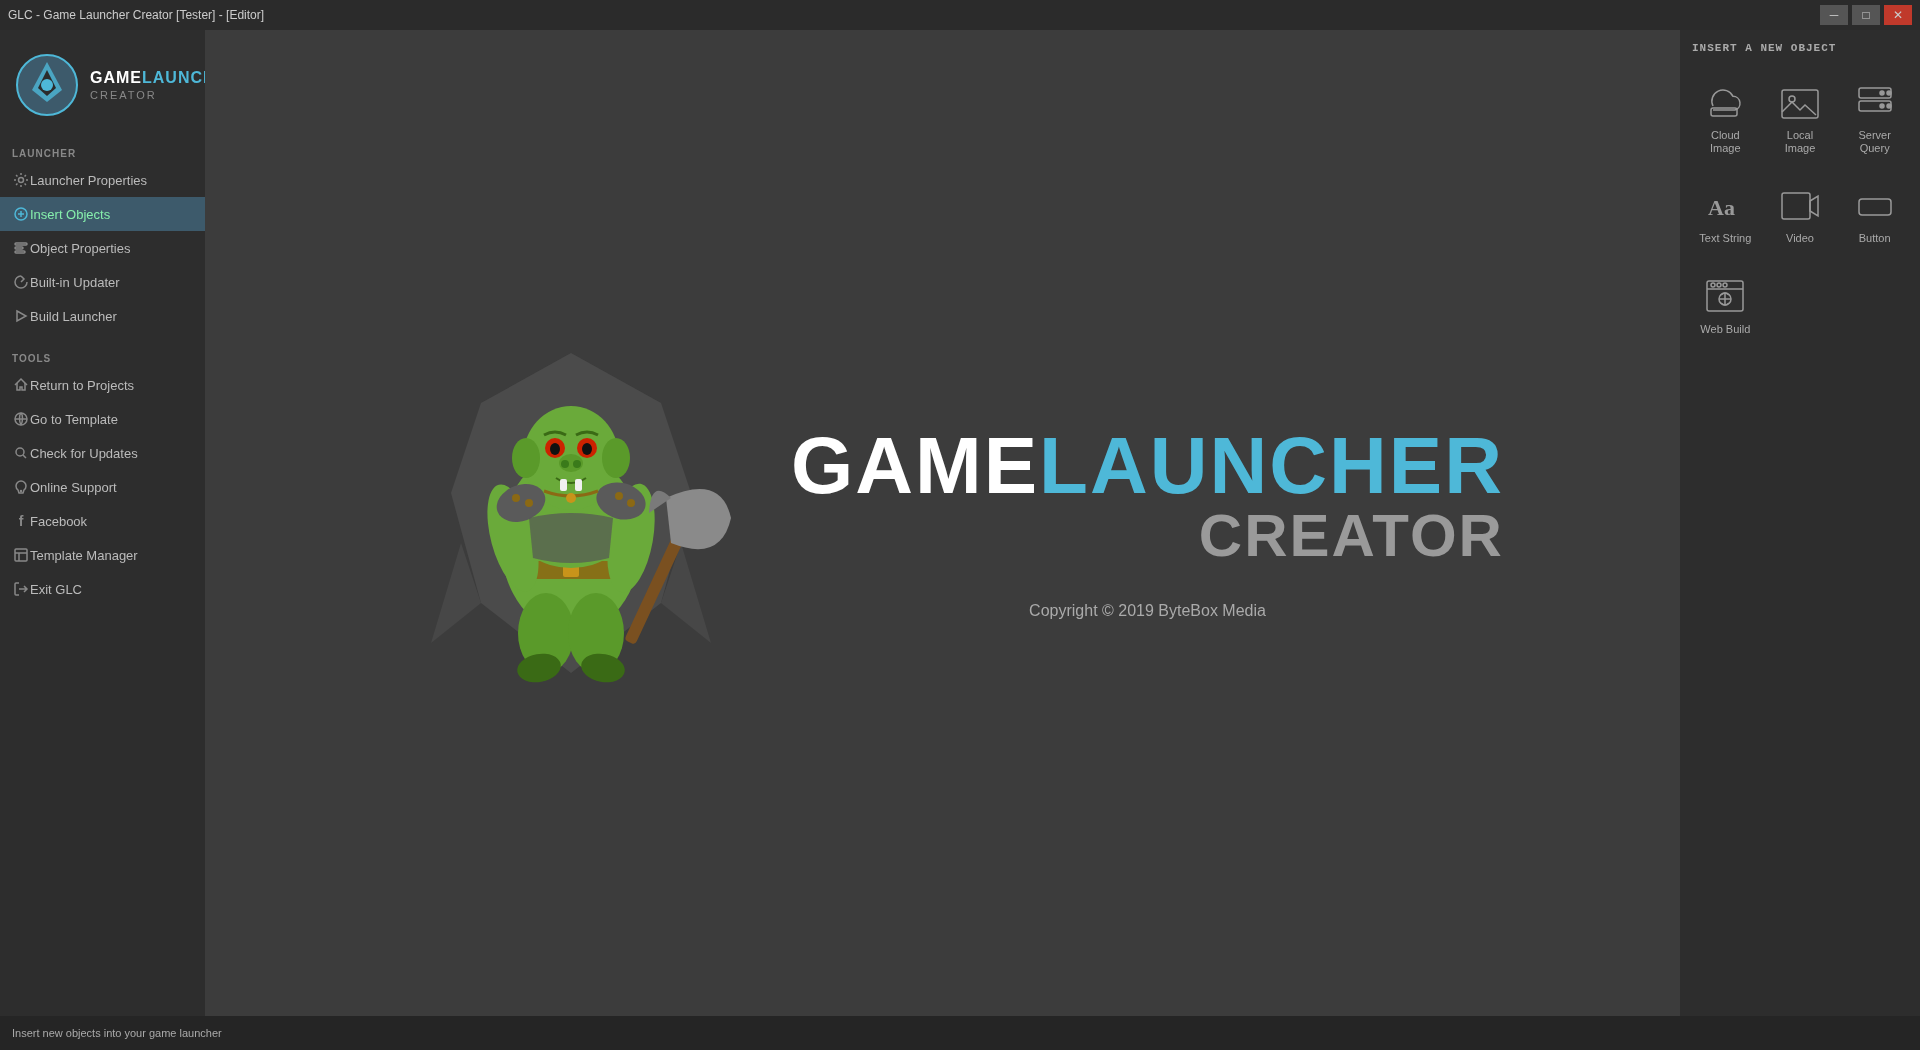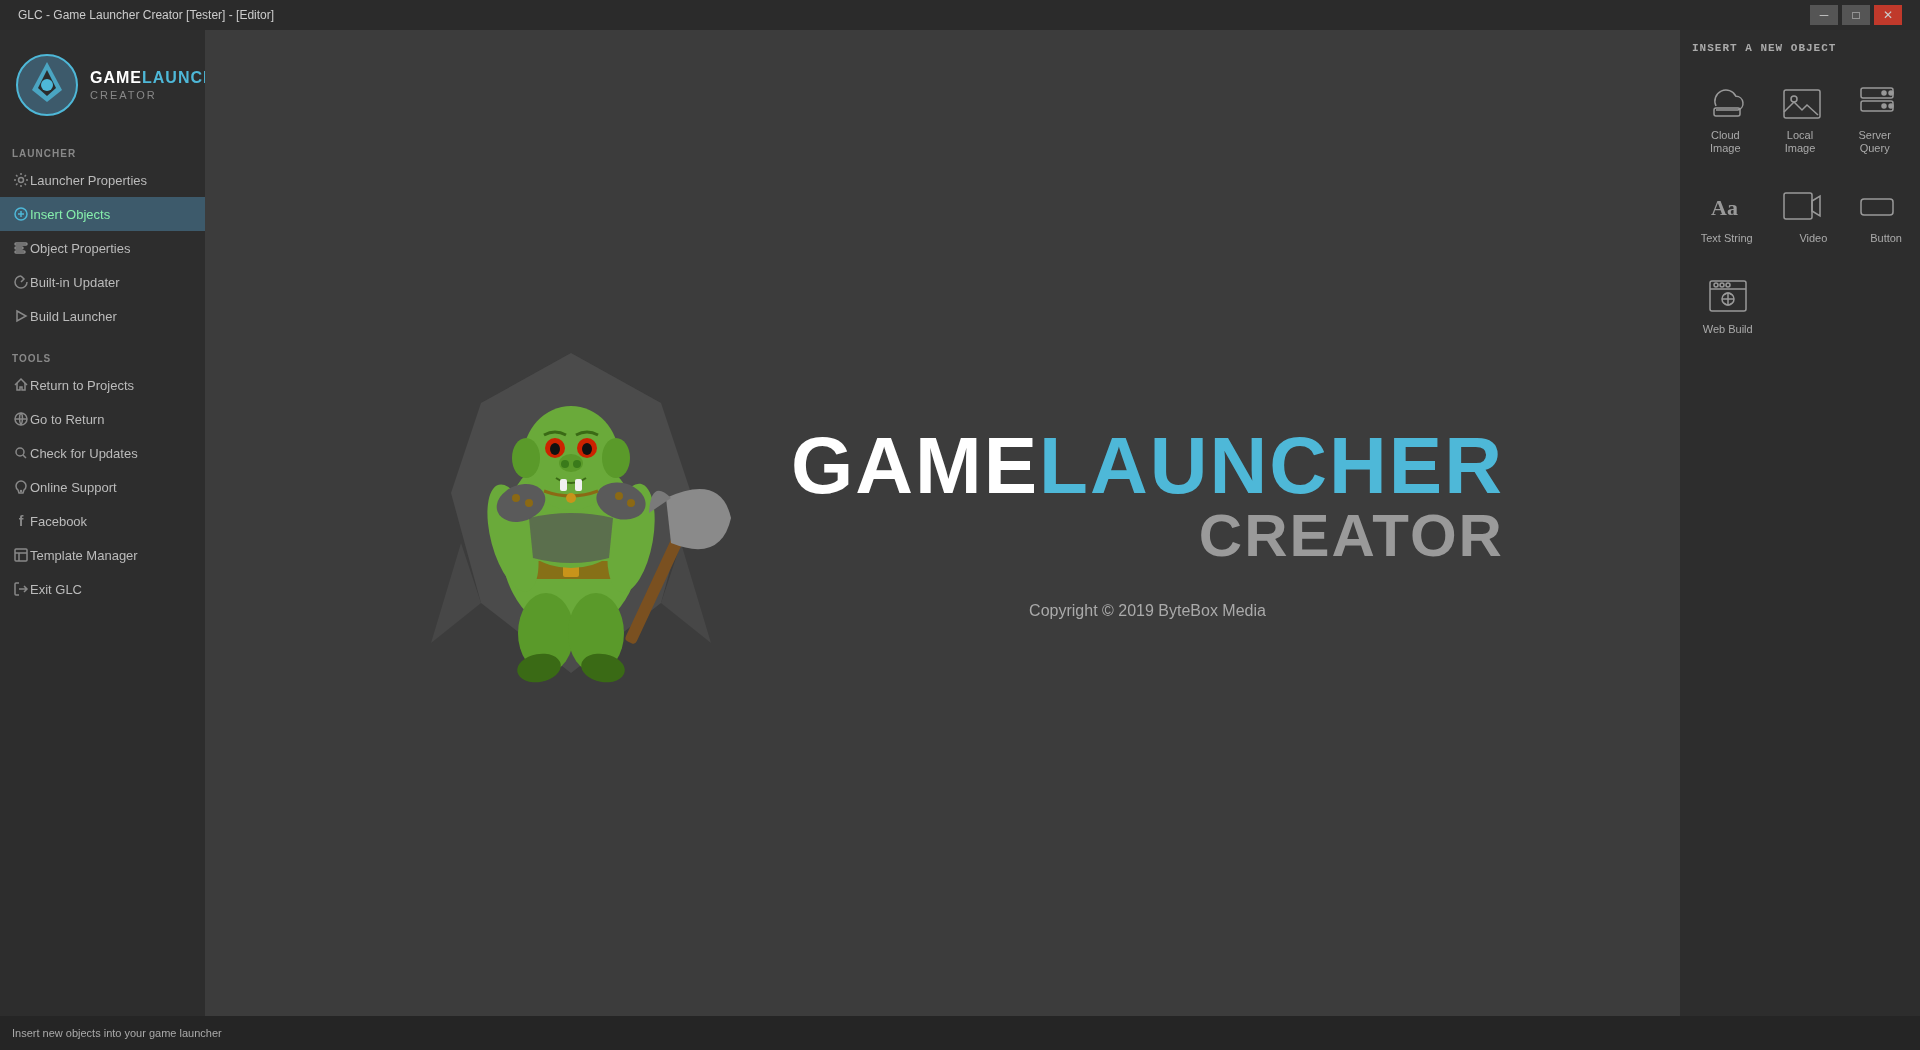--- a/index.html
+++ b/index.html
@@ -13,21 +13,21 @@
       flex-direction: column;
     }
 
     
     .titlebar {
       height: 30px;
       background: #2b2b2b;
       display: flex;
       align-items: center;
       justify-content: space-between;
-      padding: 0 18px;
+      padding: 0 8px;
       flex-shrink: 0;
     }
     .titlebar-title {
       color: #ccc;
       font-size: 12px;
     }
     .titlebar-controls {
       display: flex;
       gap: 4px;
     }
@@ -216,21 +216,21 @@
 
     .object-grid {
       display: grid;
       grid-template-columns: repeat(3, 1fr);
       gap: 8px;
     }
 
     .object-item {
       display: flex;
       flex-direction: column;
-      align-items: flex-end;
+      align-items: center;
       padding: 10px 6px;
       cursor: pointer;
       border-radius: 4px;
     }
 
     .object-icon {
       width: 50px;
       height: 45px;
       display: flex;
       align-items: center;
@@ -357,21 +357,21 @@
       <span>Return to Projects</span>
     </div>
 
     <div class="sidebar-item">
       <span class="sidebar-item-icon">
         <svg width="16" height="16" viewBox="0 0 16 16" fill="none" stroke="#888" stroke-width="1.5">
           <circle cx="8" cy="8" r="6"></circle>
           <path d="M2 8h12M8 2c-2 2-2 8 0 12M8 2c2 2 2 8 0 12"></path>
         </svg>
       </span>
-      <span>Go to Return</span>
+      <span>Go to Template</span>
     </div>
 
     <div class="sidebar-item">
       <span class="sidebar-item-icon">
         <svg width="16" height="16" viewBox="0 0 16 16" fill="none" stroke="#888" stroke-width="1.5">
           <circle cx="7" cy="7" r="4"></circle>
           <path d="M10 10l3 3"></path>
         </svg>
       </span>
       <span>Check for Updates</span>

